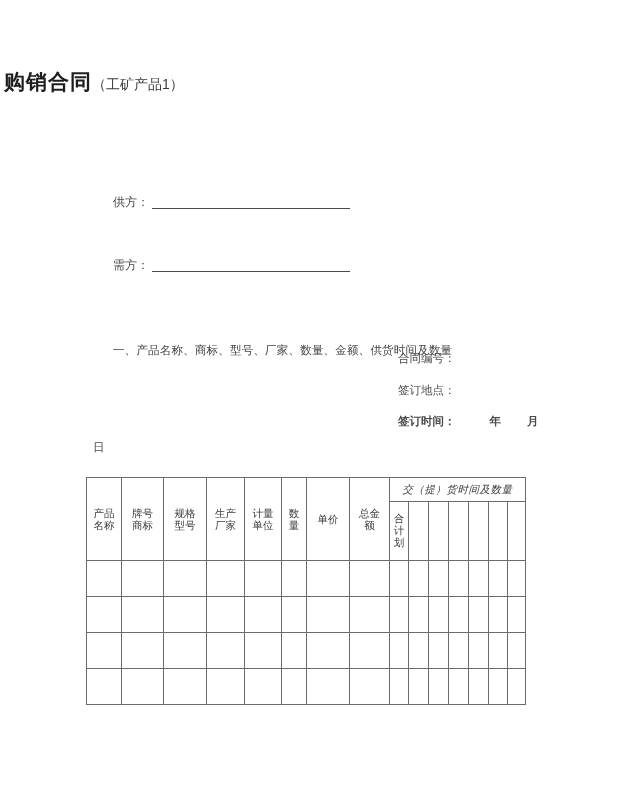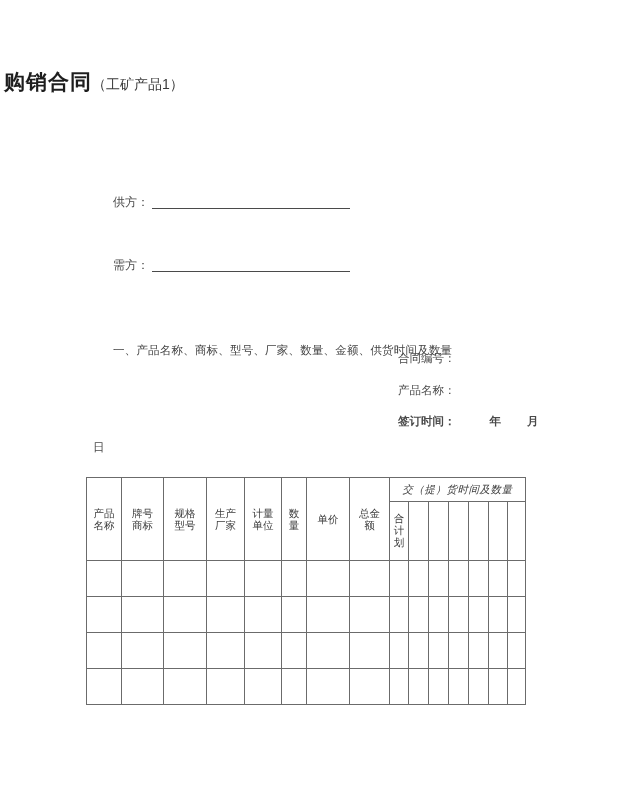--- a/index.html
+++ b/index.html
@@ -187,21 +187,21 @@
     <span class="party-rule"></span>
   </div>
 
   <div class="section-heading">一、产品名称、商标、型号、厂家、数量、金额、供货时间及数量</div>
 
   <div class="meta-line" id="meta-contract-no">
     <span>合同编号：</span>
   </div>
 
   <div class="meta-line" id="meta-sign-place">
-    <span>产品名称：</span>
+    <span>签订地点：</span>
   </div>
 
   <div class="meta-line" id="meta-sign-date">
     <span>签订时间：</span><span class="date-gap-1"></span><span>年</span><span class="date-gap-2"></span><span>月</span>
   </div>
 
   <div class="day-overflow">日</div>
 
   <table class="goods-table">
     <colgroup>

